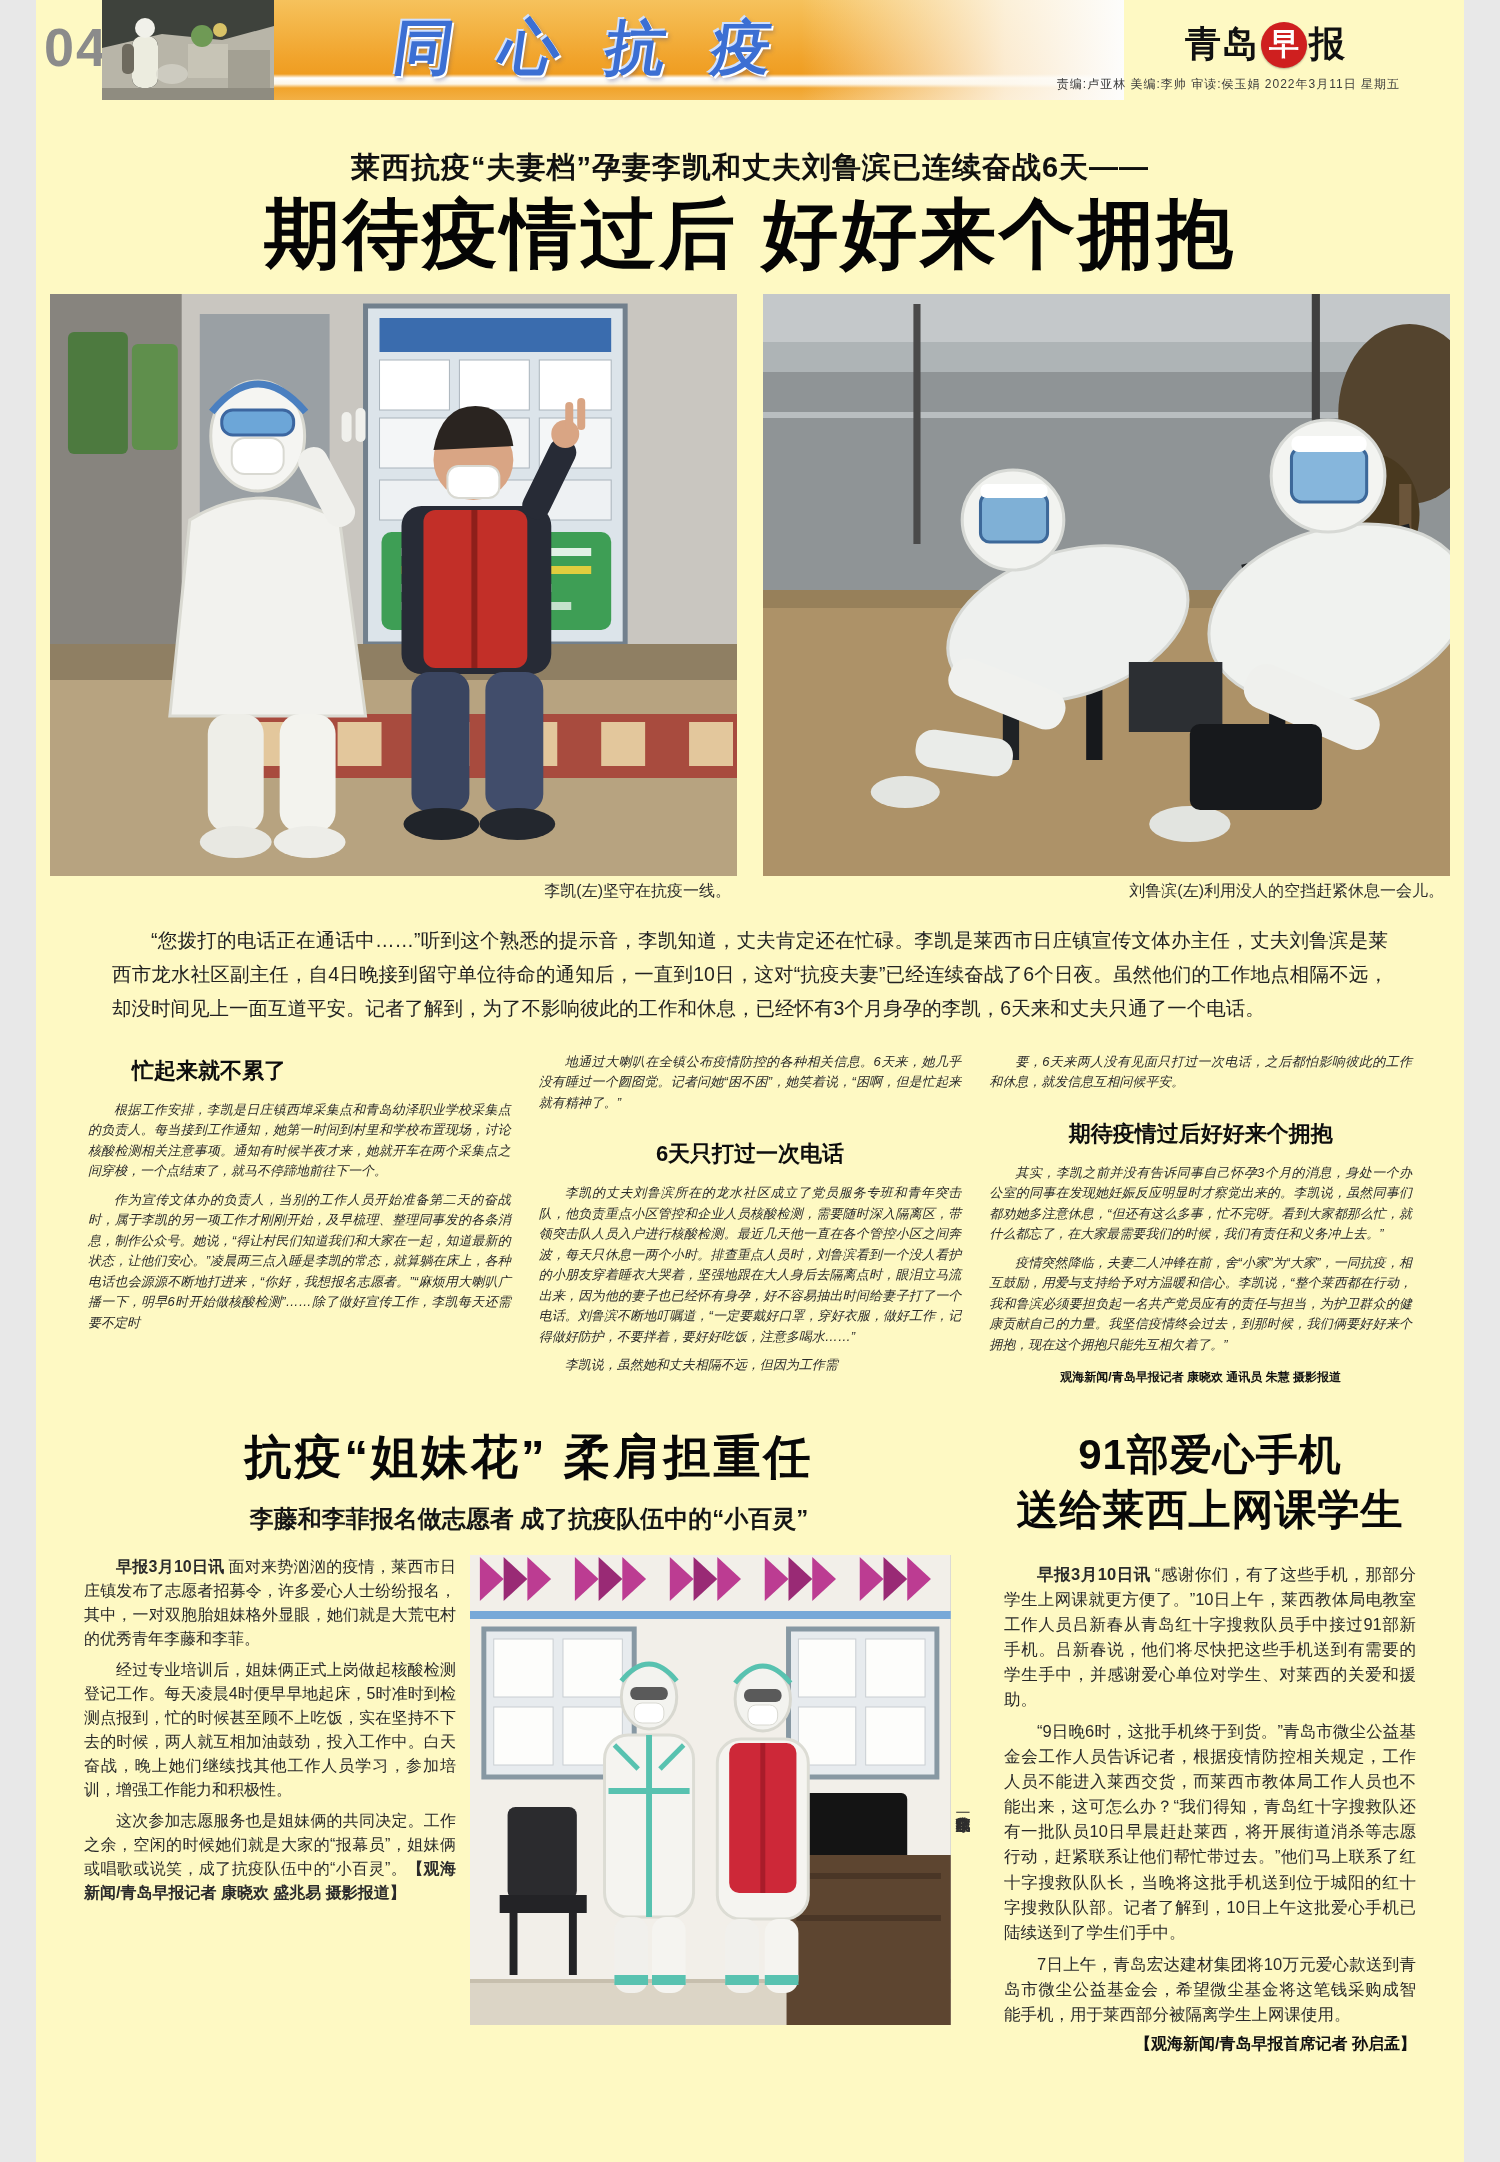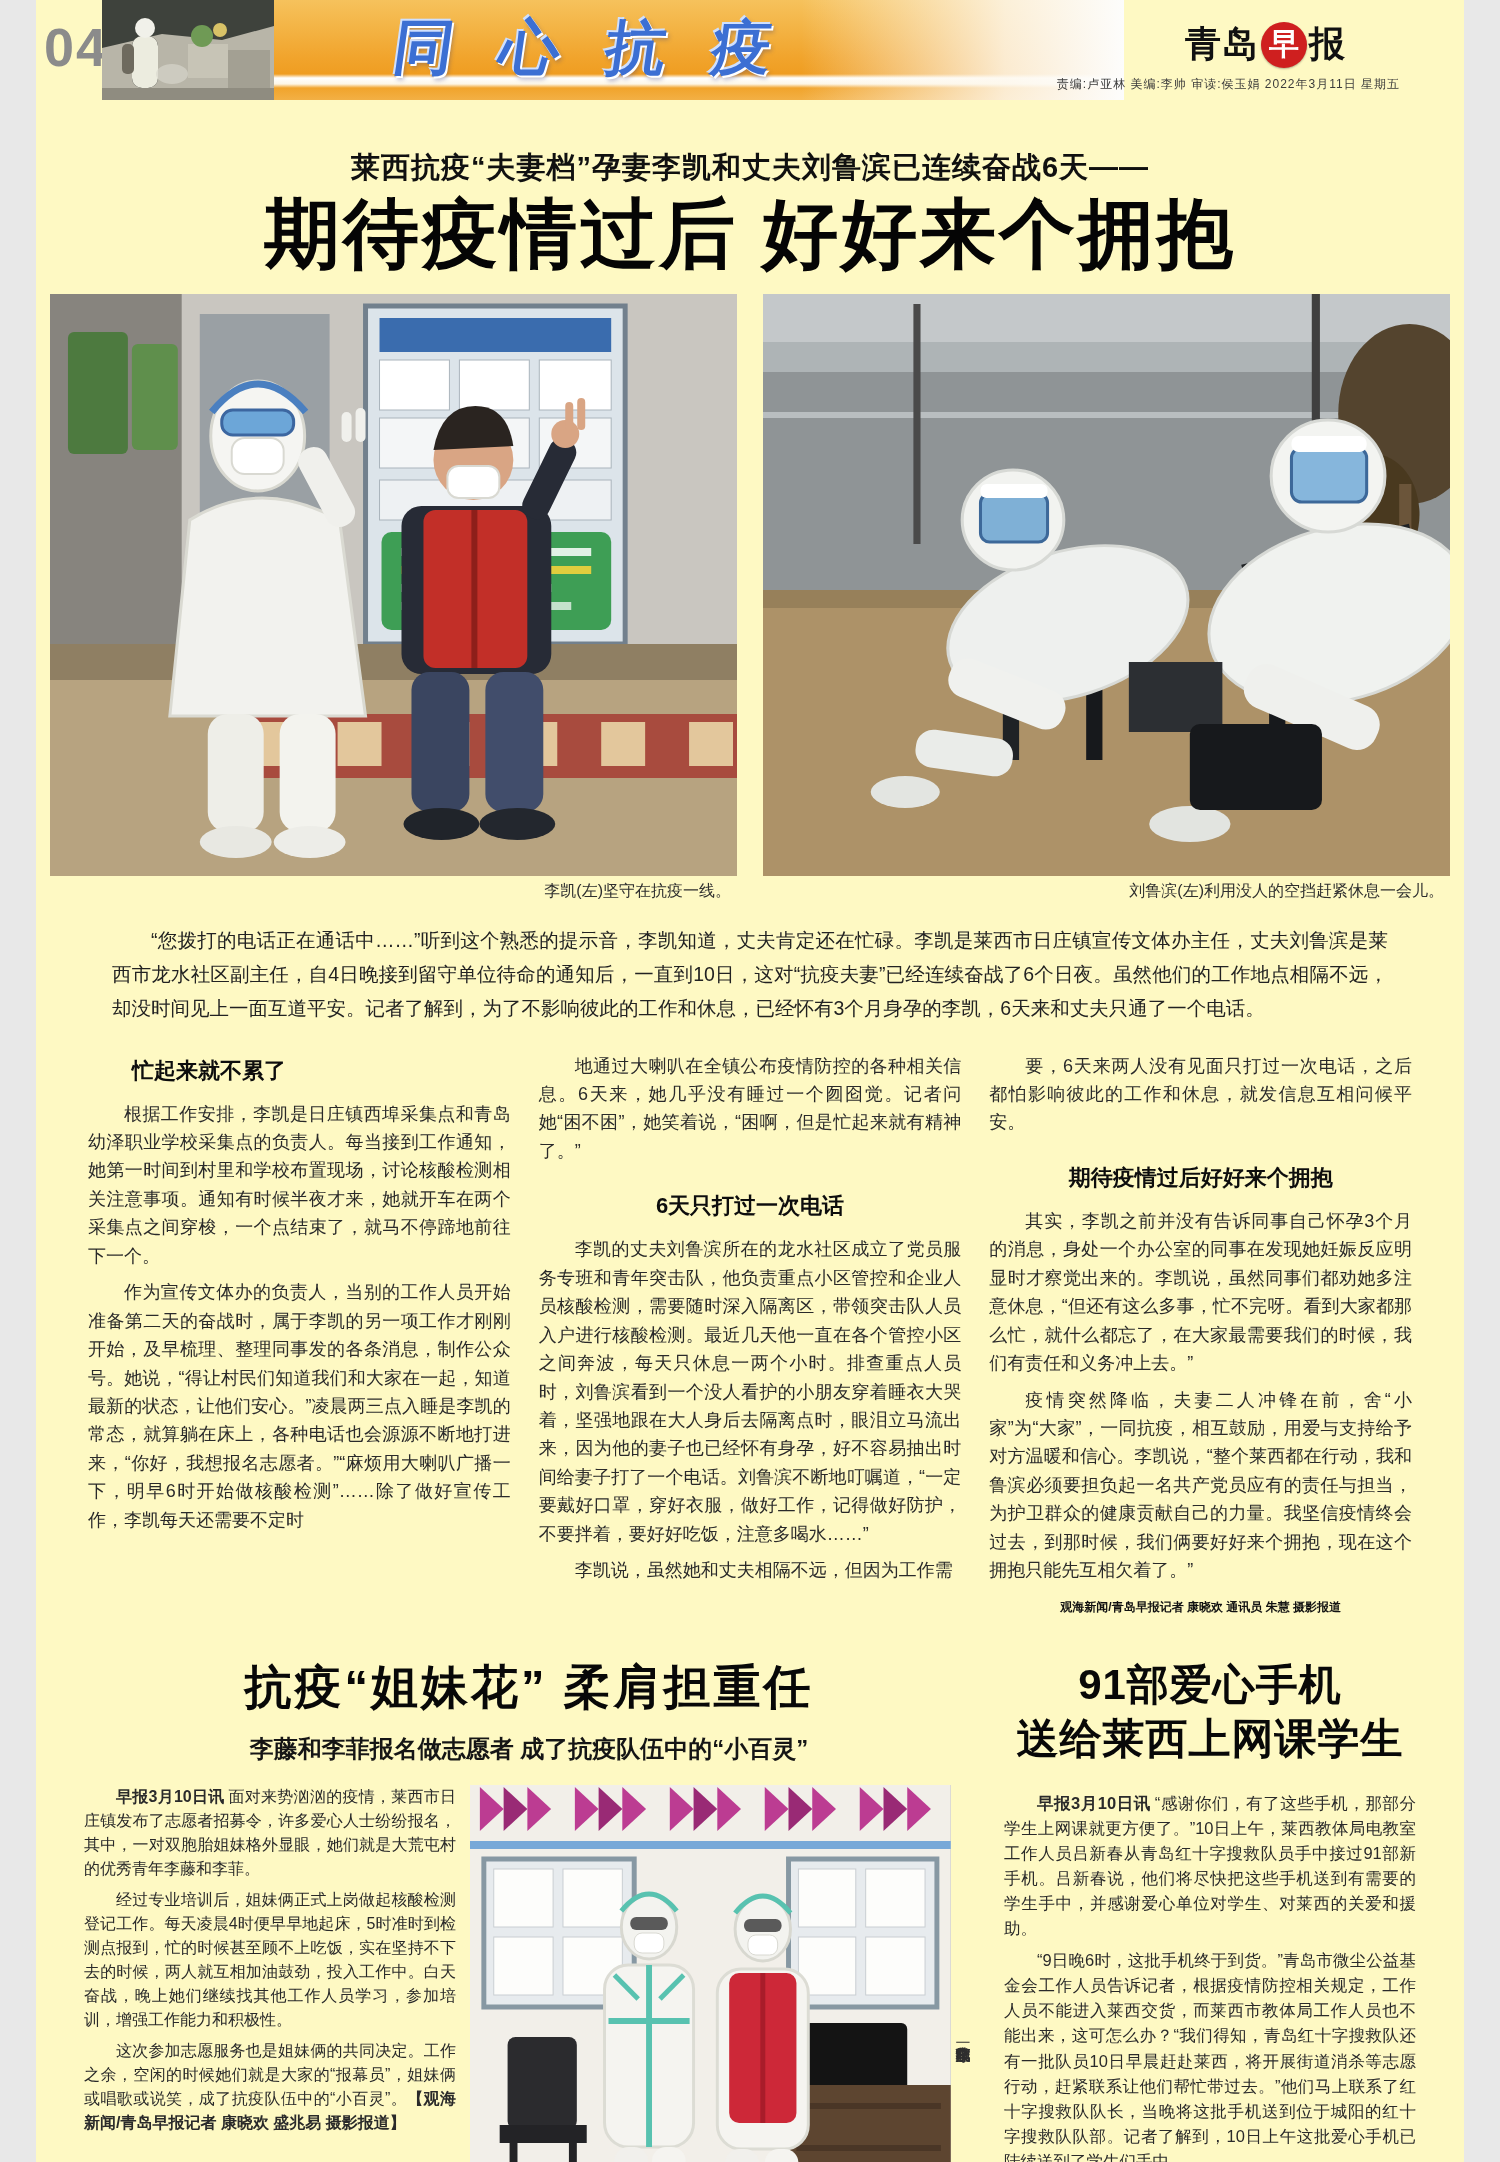--- a/index.html
+++ b/index.html
@@ -38,21 +38,21 @@
   .photos-row{display:flex;gap:26px;padding:0 14px;}
   .photo-box{flex:1;display:flex;flex-direction:column;}
   .photo-frame{width:100%;height:582px;overflow:hidden;background:#999;}
   .photo-frame svg{display:block;width:100%;height:100%;}
   .photo-caption{margin-top:5px;text-align:right;font-size:16px;color:#2e2e2e;padding-right:6px;}
   
   .intro{margin:22px 76px 0;font-size:19.5px;line-height:1.74;text-align:justify;text-indent:2em;color:#222;}
   
   .columns{display:flex;gap:28px;margin:26px 52px 0;}
   .col{flex:1;min-width:0;}
-  .col p{margin:0 0 8px;font-size:18px;line-height:1.58;text-align:justify;text-indent:2em;color:#2a2a2a;}
+  .col p{margin:0 0 8px;font-size:13px;line-height:1.58;text-align:justify;text-indent:2em;color:#2a2a2a;font-style:italic;}
   .col-sub{font-size:22px;font-weight:900;color:#0d0d0d;margin:4px 0 14px;text-indent:2em;}
   .col-sub.mid{margin-top:26px;text-align:center;text-indent:0;}
   .lead-byline{margin-top:14px;font-size:12px;font-weight:bold;text-align:center;color:#111;}
   
   .bottom{display:flex;gap:30px;margin:34px 48px 0;}
   .bottom-left{width:890px;flex:none;}
   .sisters-headline{margin:6px 0 0;text-align:center;font-size:47px;font-weight:900;letter-spacing:3px;color:#080808;}
   .sisters-subhead{margin:14px 0 16px;text-align:center;font-size:24px;font-weight:bold;color:#151515;}
   .bl-row{display:flex;gap:14px;margin-top:20px;}
   .bl-text{width:372px;flex:none;}

